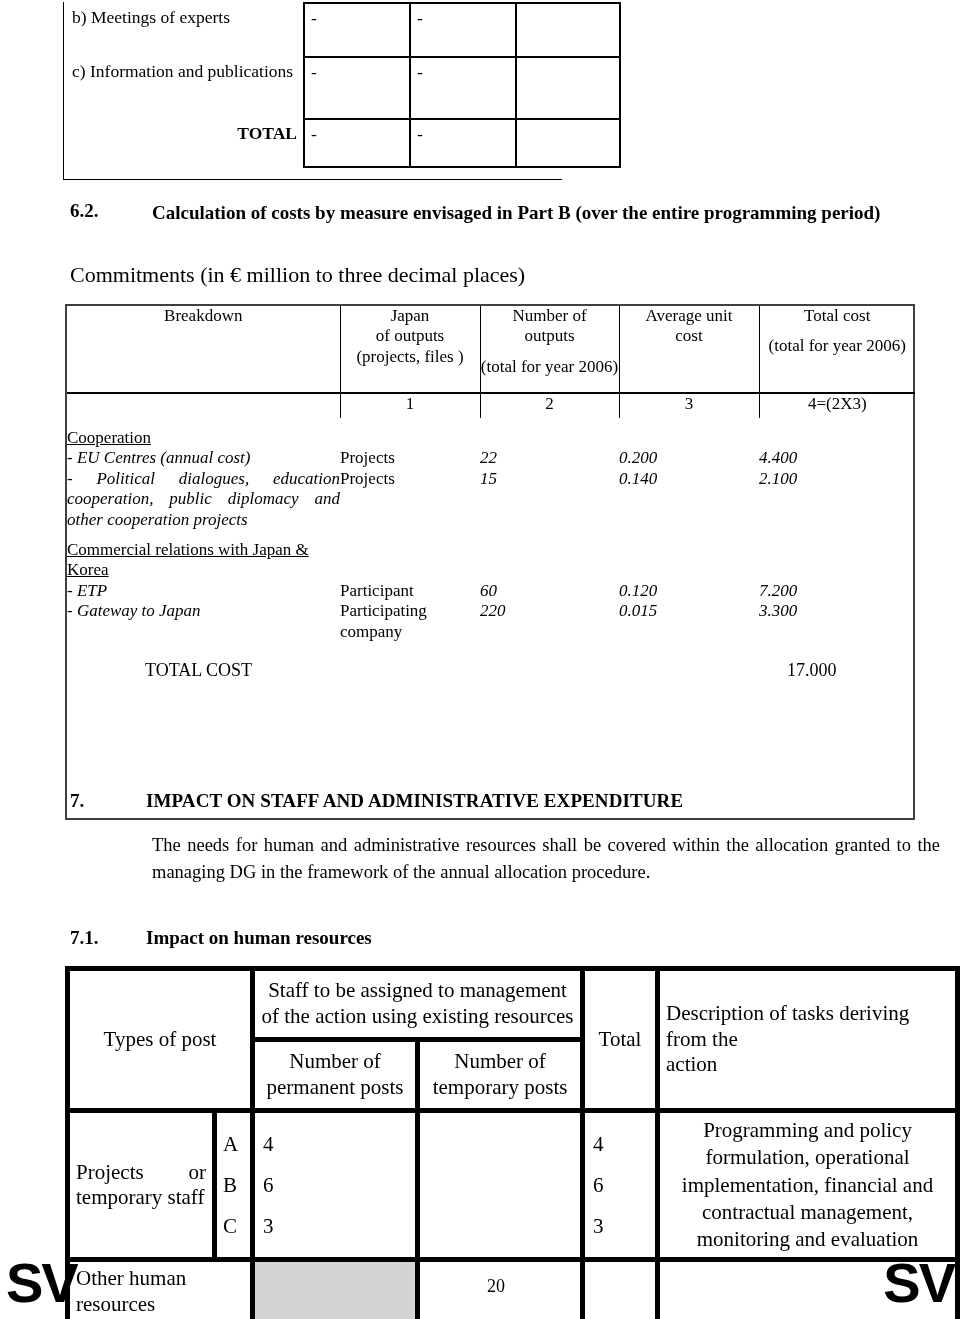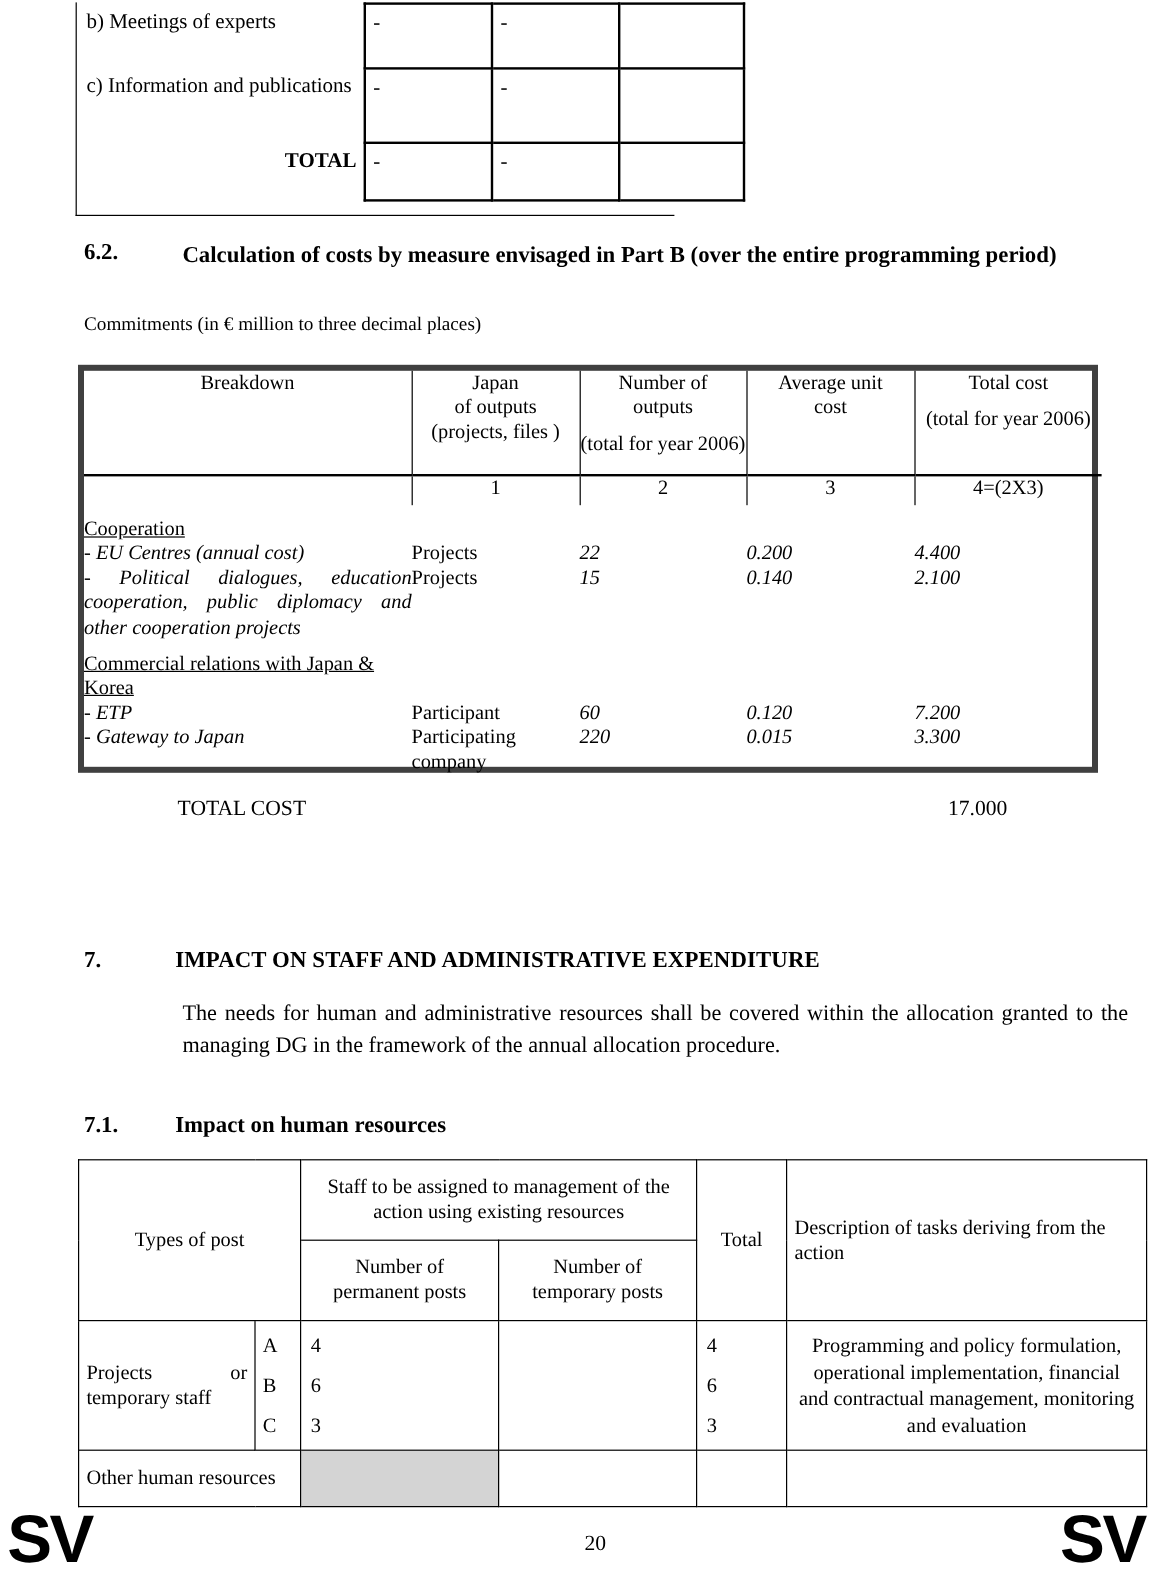--- a/index.html
+++ b/index.html
@@ -79,33 +79,33 @@
   #sec62-num  { left: 70px;  top: 200px; }
   #sec62-body {
     position: absolute;
     left: 152px; top: 200px; width: 788px;
     font-weight: bold; font-size: 19px; line-height: 1.42;
     text-align: justify; text-align-last: left;
   }
   #commitments {
     position: absolute;
     left: 70px; top: 262px;
-    font-size: 16px;
+    font-size: 22px;
     text-align: center;
   }
 
   
   #cost-table {
     position: absolute;
     left: 65px;
     top: 304px;
     width: 850px;
-    border: 5px solid #404040;
+    border: 2px solid #404040;
     box-sizing: border-box;
-    height: 340px;
+    height: 516px;
   }
   #cost-table table {
     width: 100%;
     border-collapse: collapse;
     table-layout: fixed;
   }
   #cost-table col.c0 { width: 273px; }
   #cost-table col.c1 { width: 140px; }
   #cost-table col.c2 { width: 139px; }
   #cost-table col.c3 { width: 140px; }
@@ -190,22 +190,22 @@
     table-layout: fixed;
   }
   #hr-table col.h0 { width: 147px; }
   #hr-table col.h1 { width: 38px; }
   #hr-table col.h2 { width: 165px; }
   #hr-table col.h3 { width: 165px; }
   #hr-table col.h4 { width: 75px; }
   #hr-table col.h5 { width: 300px; }
 
   #hr-table td {
-    border: 1px solid #000000;
-    font-size: 17px;
+    border: 5px solid #000000;
+    font-size: 21px;
     line-height: 1.22;
     vertical-align: middle;
     padding: 4px 6px;
   }
   #hr-table td.types { text-align: center; height: 118px; }
   #hr-table td.staff-span { text-align: center; vertical-align: middle; height: 58px; }
   #hr-table td.subhead { text-align: center; height: 58px; vertical-align: middle; }
   #hr-table td.total-head { text-align: center; vertical-align: middle; }
   #hr-table td.desc-head { text-align: left; vertical-align: middle; }
 

